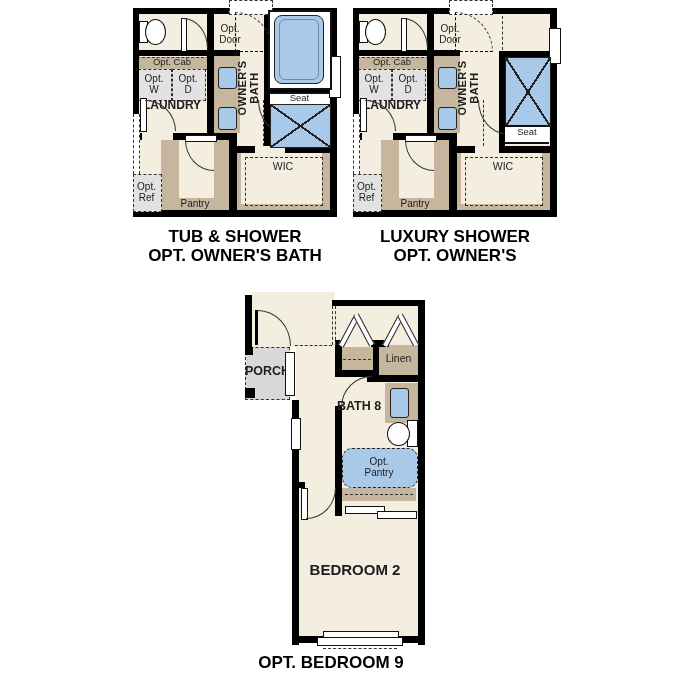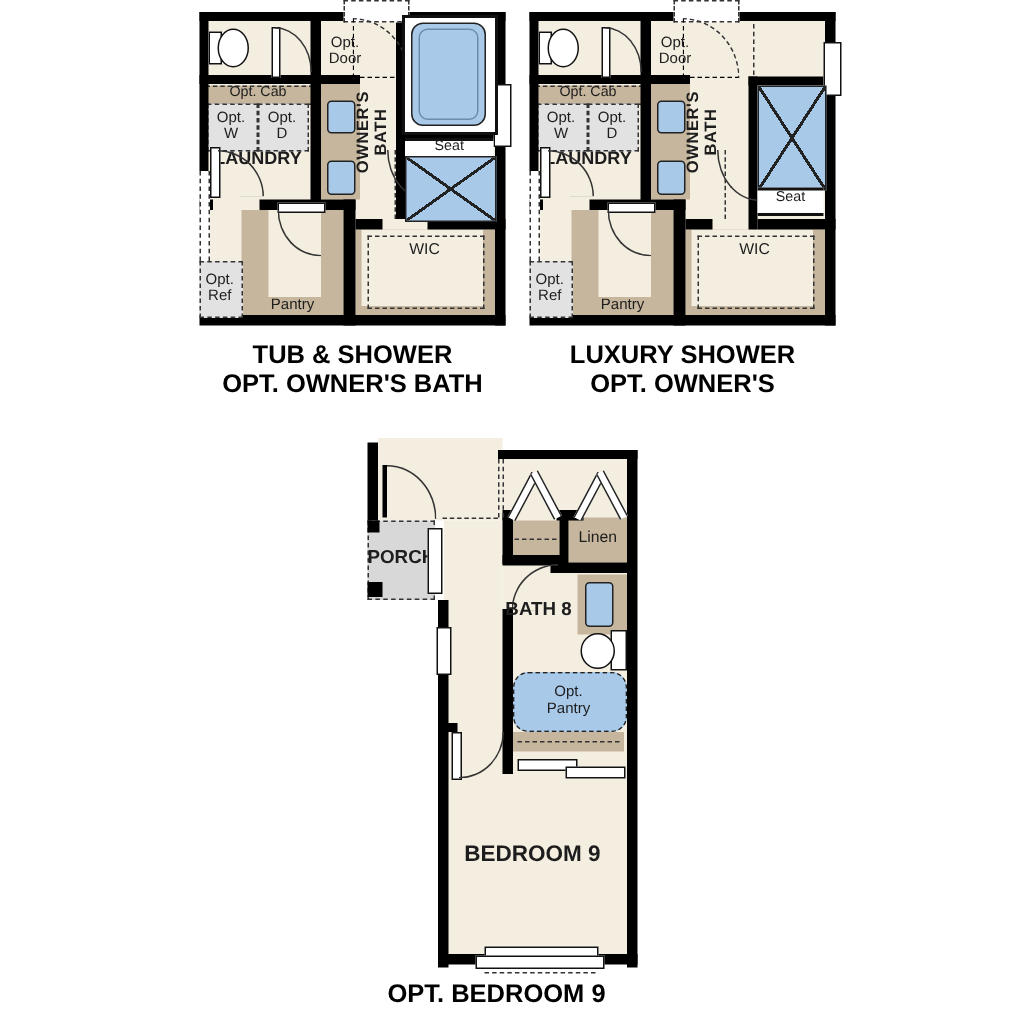--- a/index.html
+++ b/index.html
@@ -279,18 +279,18 @@
   <div class="solidbox" style="left:140px;top:221px;width:38px;height:6px"></div>
 
   <div class="solidbox" style="left:64px;top:198px;width:5px;height:30px"></div>
   <div class="arc arc-br" style="left:69px;top:198px;width:29px;height:30px"></div>
 
   <div class="win" style="left:54px;top:128px;width:8px;height:30px"></div>
   <div class="win" style="left:86px;top:341px;width:74px;height:6px"></div>
   <div class="win" style="left:80px;top:347px;width:84px;height:7px"></div>
   <div class="dh" style="left:86px;top:358px;width:74px"></div>
 
-  <div class="lbl b" style="left:55px;top:272px;width:126px;font-size:15px">BEDROOM 9</div>
+  <div class="lbl b" style="left:55px;top:272px;width:126px;font-size:15px">BEDROOM 2</div>
 </div>
 
 <div class="caption" style="left:229px;top:653px;width:204px">
   <div>OPT. BEDROOM 9</div>
 </div>
 
 </body></html>

